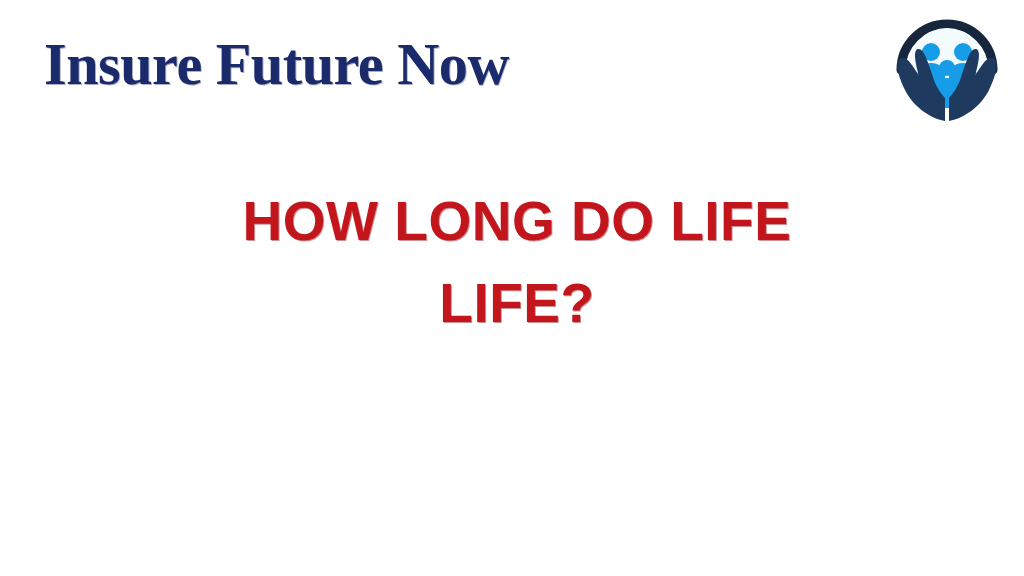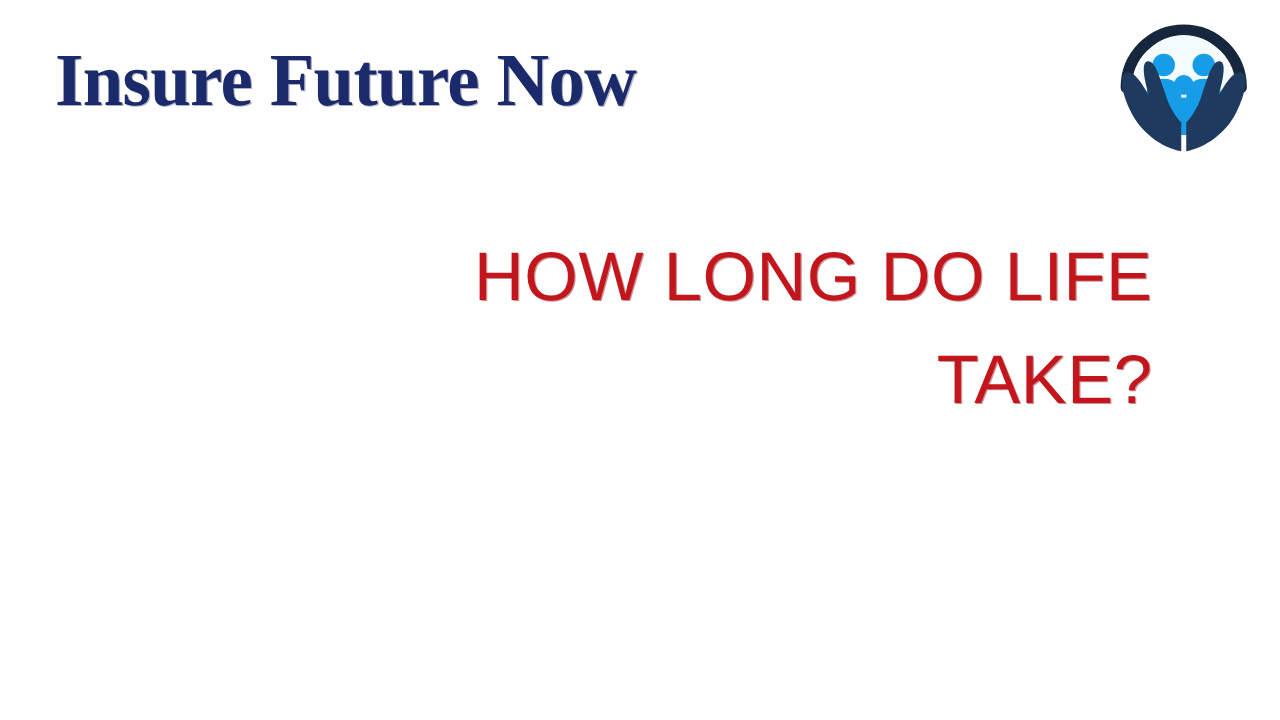--- a/index.html
+++ b/index.html
@@ -53,24 +53,24 @@
     width: 116px;
     height: 116px;
   }
 
   
   .headline {
     position: absolute;
     left: 112px;
     top: 180px;
     width: 810px;
-    text-align: right;
+    text-align: center;
     color: #c3161c;
     font-family: "Liberation Sans", sans-serif;
-    font-weight: 400;
+    font-weight: 700;
     font-size: 55px;
     line-height: 82px;
     letter-spacing: 0.5px;
   }
   .headline-line {
     display: block;
     white-space: nowrap;
     text-shadow: 1px 1px 0 rgba(140,10,15,0.45);
   }
 </style>
@@ -108,16 +108,16 @@
         <g fill="#1e3a5f">
           <path d="M56 113 C40 110 24 98 16 82 C8 66 6 52 12 50 C18 48 24 58 30 68 C26 54 24 42 29 41 C35 40 38 52 43 66 C45 74 50 84 56 90 Z"></path>
           <path d="M60 113 C76 110 92 98 100 82 C108 66 110 52 104 50 C98 48 92 58 86 68 C90 54 92 42 87 41 C81 40 78 52 73 66 C71 74 66 84 60 90 Z"></path>
         </g>
       </svg>
     </div>
   </div>
 
   <div class="headline">
     <span class="headline-line">HOW LONG DO LIFE</span>
-    <span class="headline-line">TAKE?</span>
+    <span class="headline-line">LIFE?</span>
   </div>
 
 </div>
 
 </body></html>

